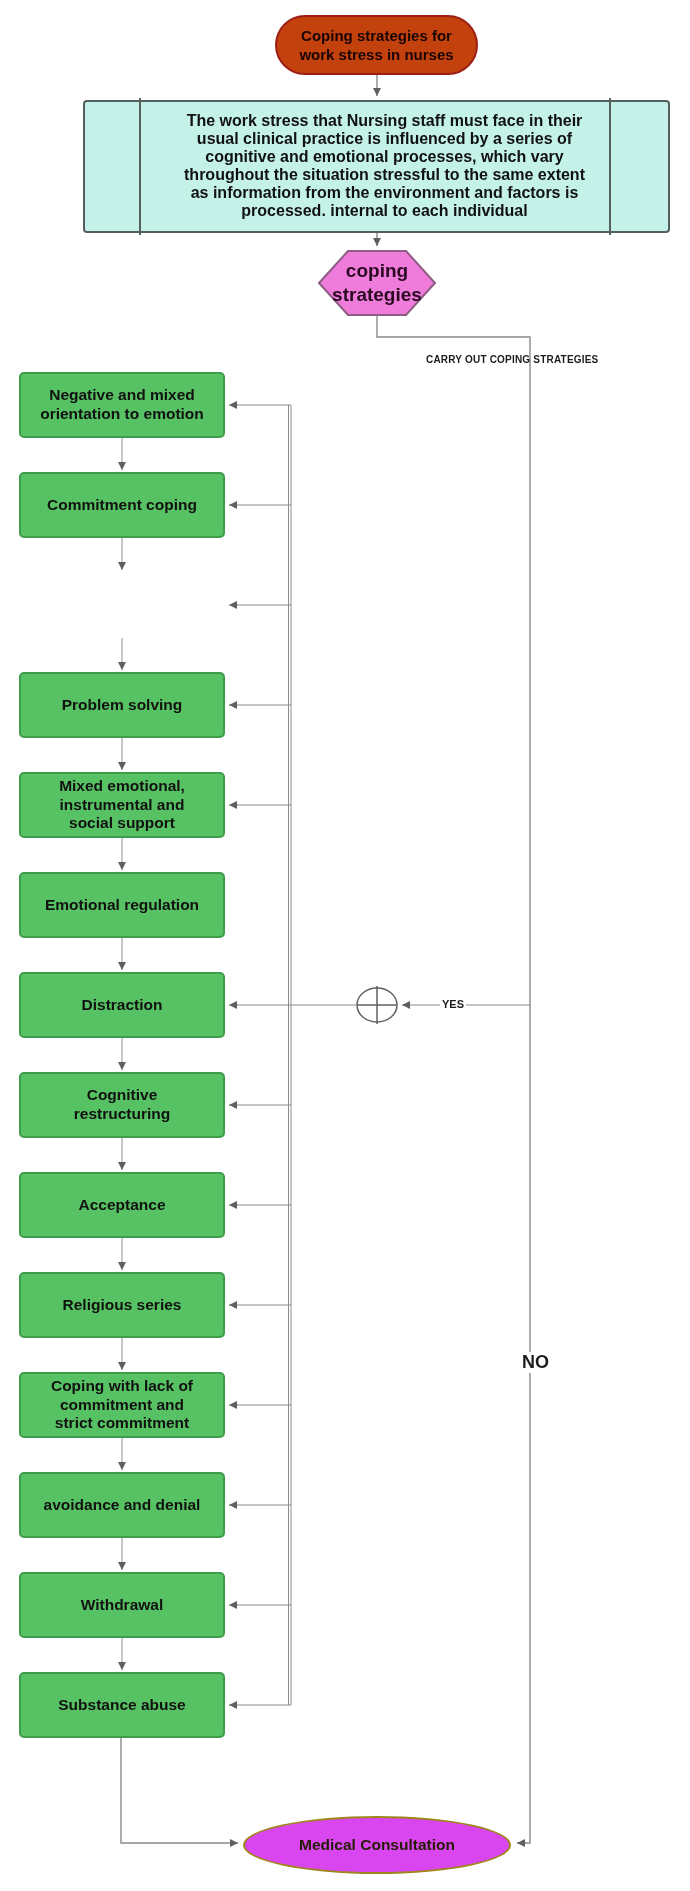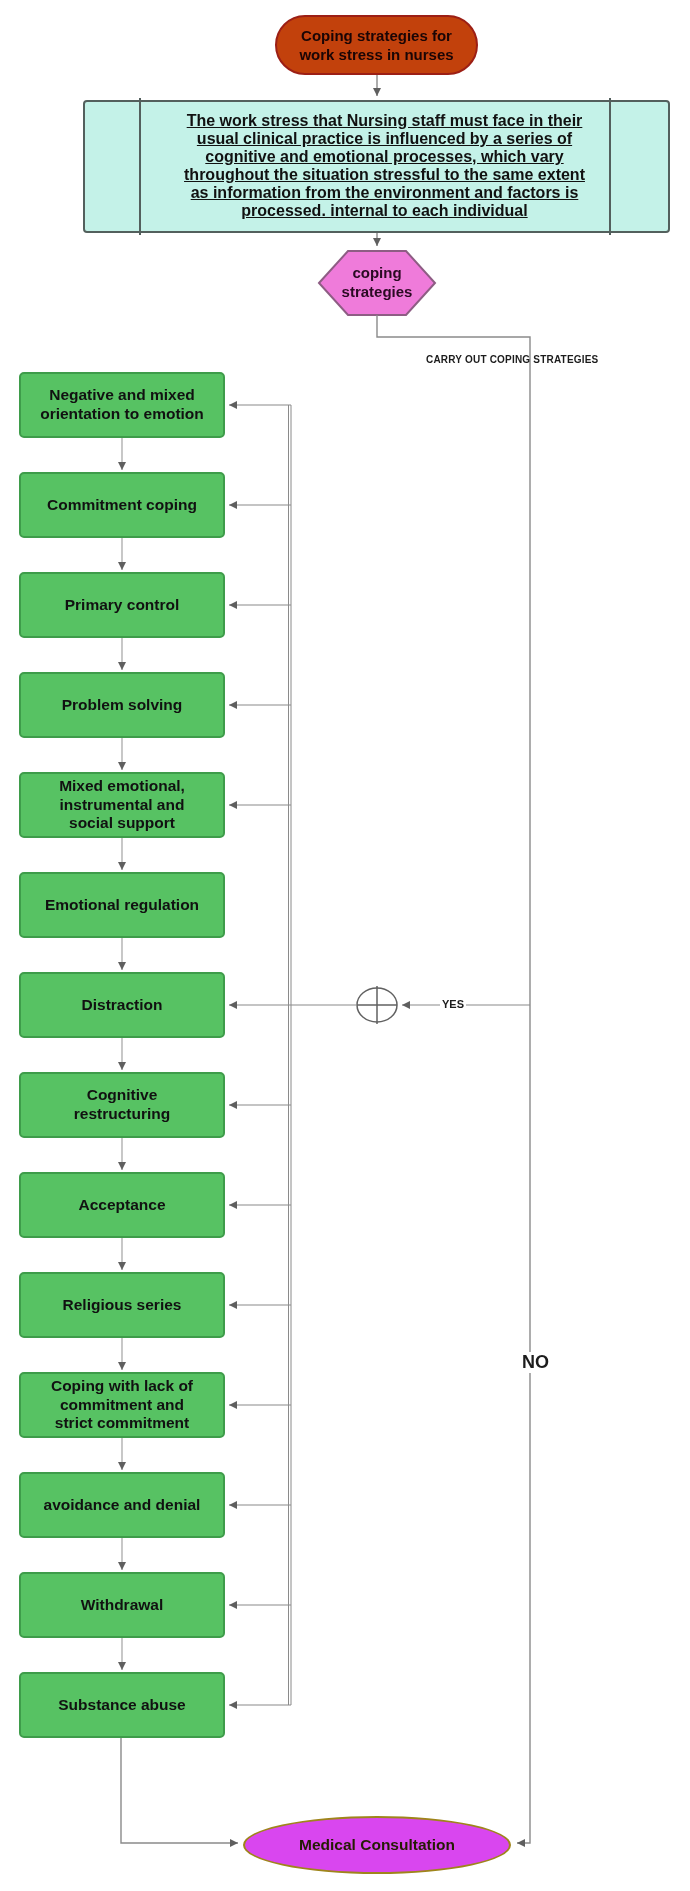--- a/index.html
+++ b/index.html
@@ -12,29 +12,29 @@
     text-align:center;color:#111;font-weight:bold;box-sizing:border-box;}
   .start{
     left:275px;top:15px;width:203px;height:60px;
     background:#c2410c;border:2.5px solid #9c1f15;border-radius:30px;
     font-size:15px;line-height:1.3;white-space:pre-line;color:#1a0505;
   }
   .desc{
     left:83px;top:100px;width:587px;height:133px;
     background:#c4f2e8;border:2px solid #53605d;border-radius:4px;
     font-size:16px;line-height:18px;white-space:pre-line;
-    align-items:flex-start;padding:10px 48px 0 64px;text-decoration:underline;
+    align-items:flex-start;padding:10px 48px 0 64px;
   }
   .desc-bar{position:absolute;top:-2px;bottom:-2px;width:0;
     border-left:2px solid #53605d;}
   .desc-bar.left{left:56px;}
   .desc-bar.right{right:59px;}
   .hexlabel{
     left:319px;top:251px;width:116px;height:64px;
-    font-size:15px;line-height:1.25;white-space:pre-line;color:#2a0a22;
+    font-size:19px;line-height:1.25;white-space:pre-line;color:#2a0a22;
   }
   .strategy{
     left:19px;width:206px;height:66px;
     background:#57c263;border:2px solid #3e9c4a;border-radius:5px;
     font-size:15.5px;line-height:1.22;padding:0 18px;
   }
   .end{
     left:243px;top:1816px;width:268px;height:58px;
     background:#d946ef;border:2px solid #9f851b;border-radius:50%;
     font-size:15.5px;color:#241c03;
@@ -135,21 +135,20 @@
 
   <div class="node hexlabel">coping
 strategies</div>
 
   <div class="wire-label carry">CARRY OUT COPING STRATEGIES</div>
   <div class="wire-label yes">YES</div>
   <div class="wire-label no">NO</div>
 
   <div class="node strategy" style="top:372px">Negative and mixed orientation to emotion</div>
   <div class="node strategy" style="top:472px">Commitment coping</div>
-  <div class="node strategy" style="top:572px">Primary control</div>
   <div class="node strategy" style="top:672px">Problem solving</div>
   <div class="node strategy" style="top:772px">Mixed emotional, instrumental and social support</div>
   <div class="node strategy" style="top:872px">Emotional regulation</div>
   <div class="node strategy" style="top:972px">Distraction</div>
   <div class="node strategy" style="top:1072px">Cognitive restructuring</div>
   <div class="node strategy" style="top:1172px">Acceptance</div>
   <div class="node strategy" style="top:1272px">Religious series</div>
   <div class="node strategy" style="top:1372px">Coping with lack of commitment and strict commitment</div>
   <div class="node strategy" style="top:1472px">avoidance and denial</div>
   <div class="node strategy" style="top:1572px">Withdrawal</div>

